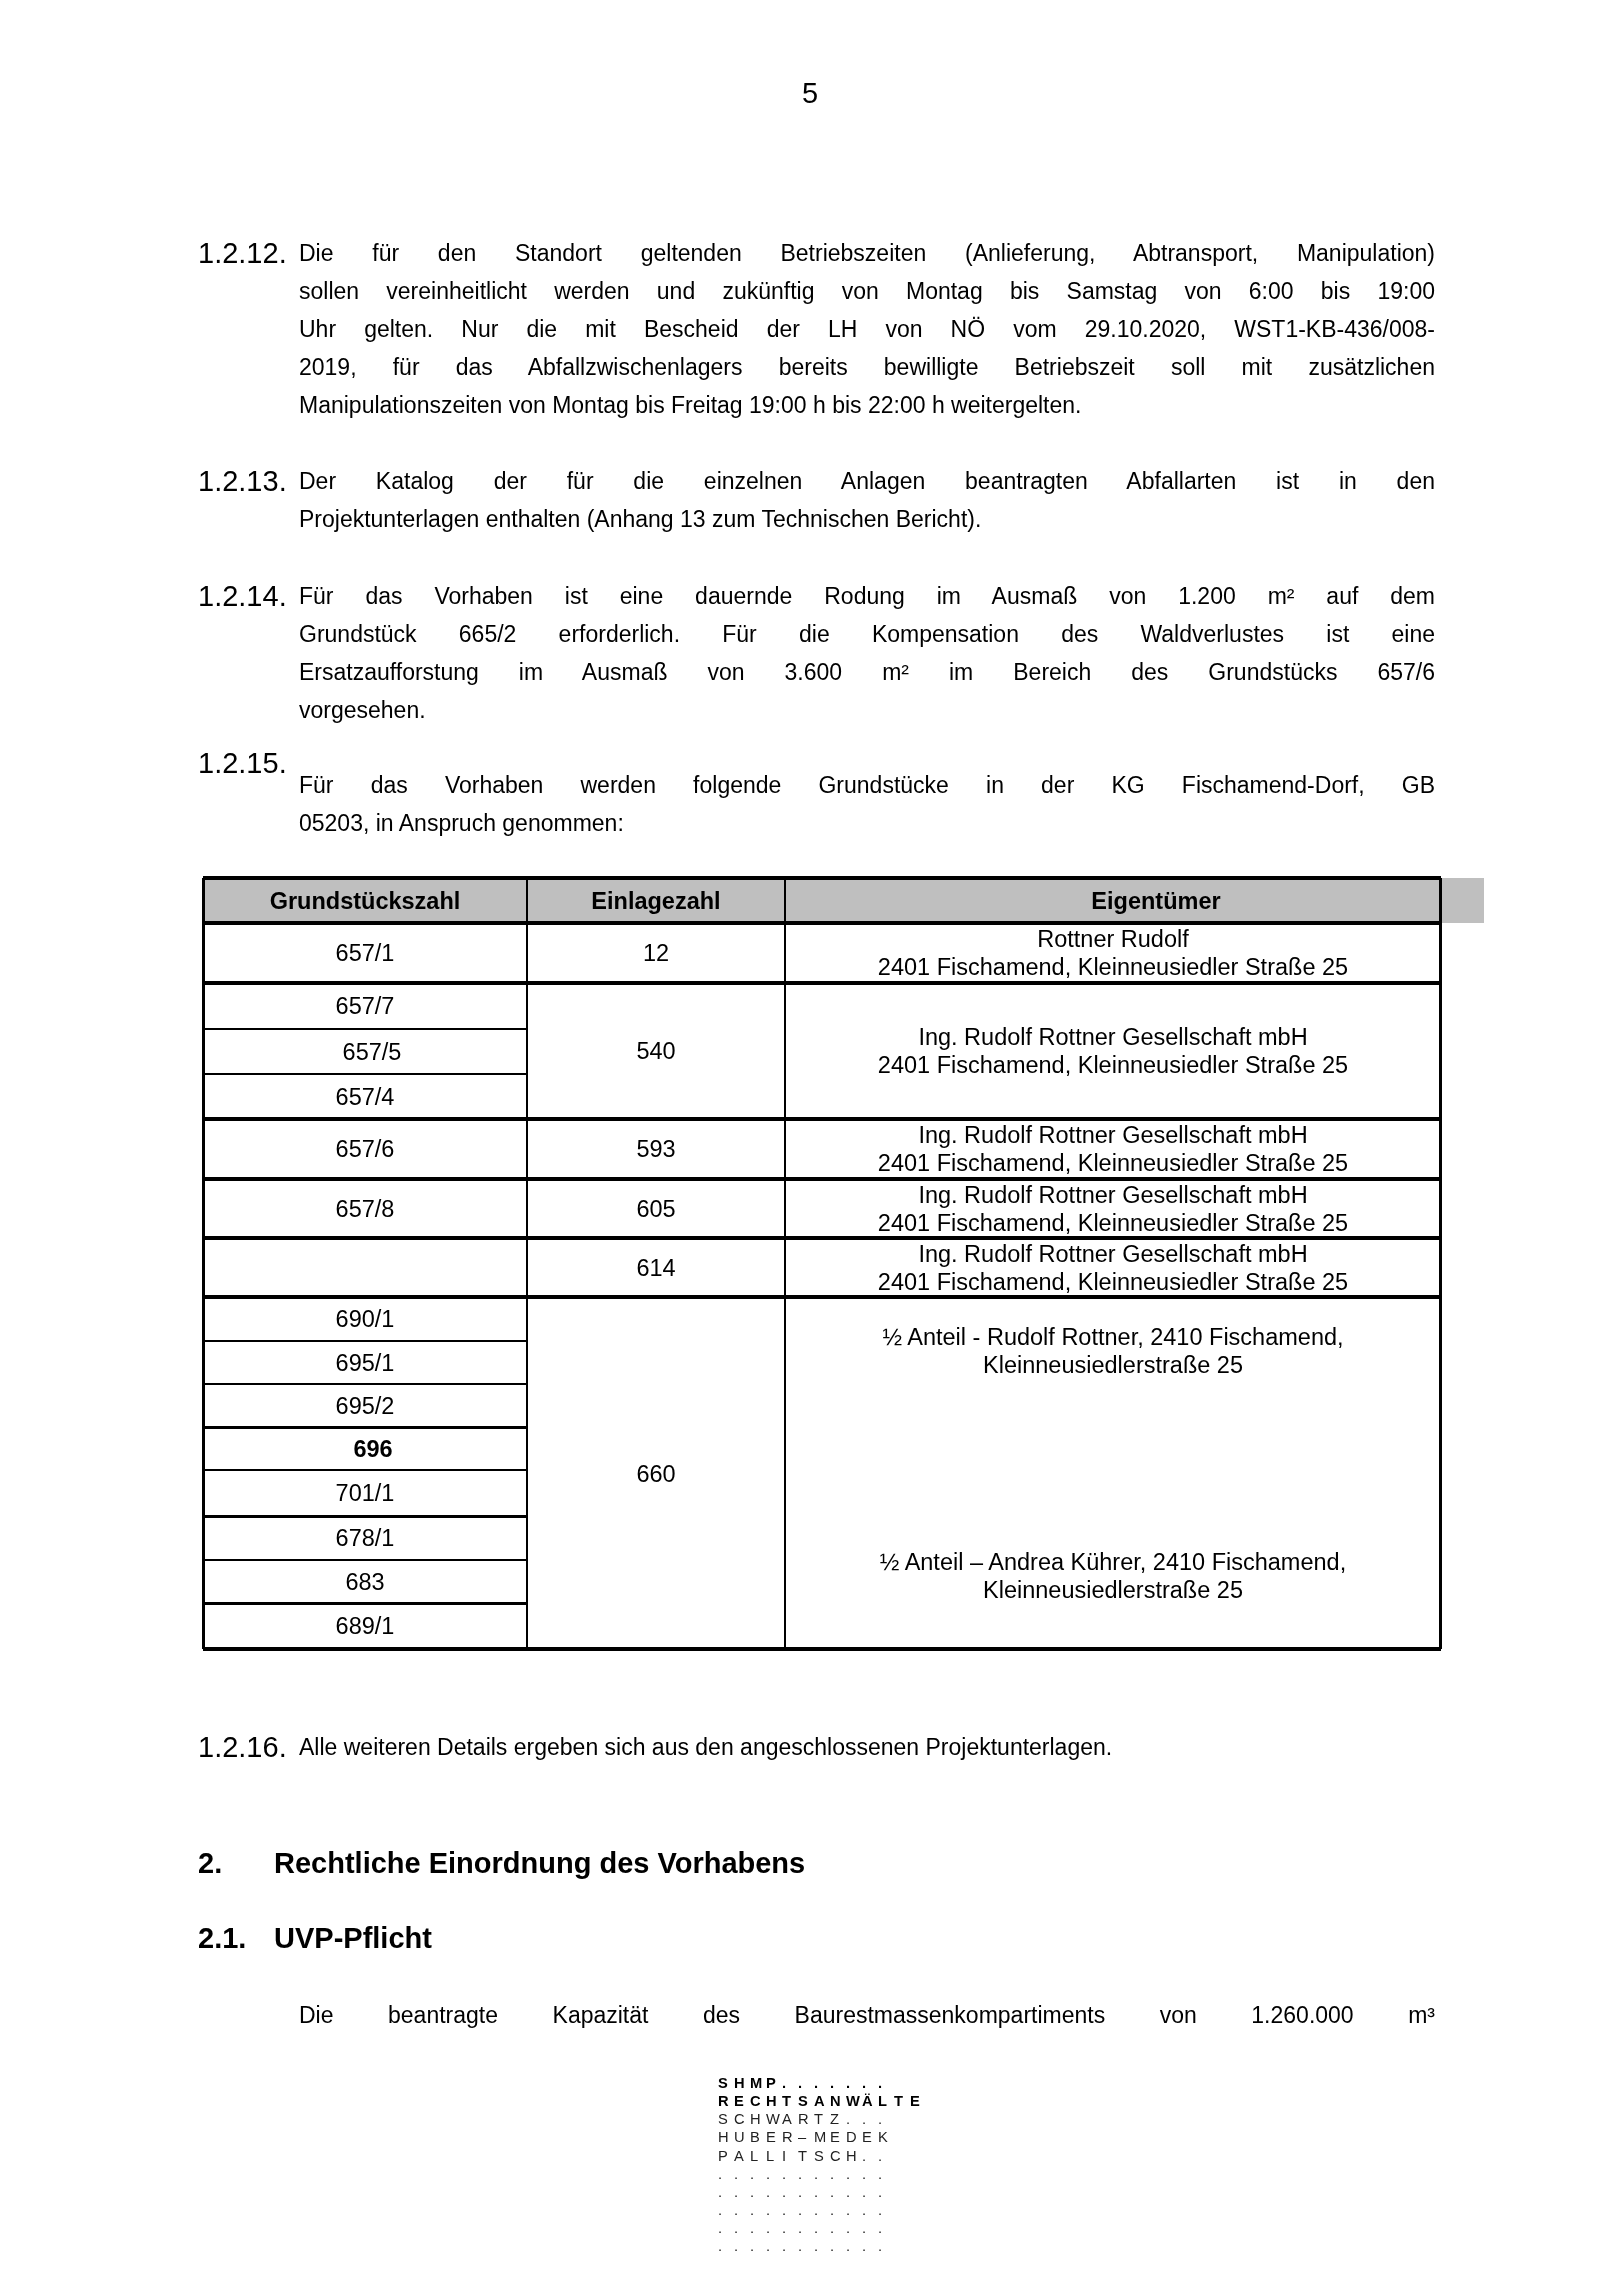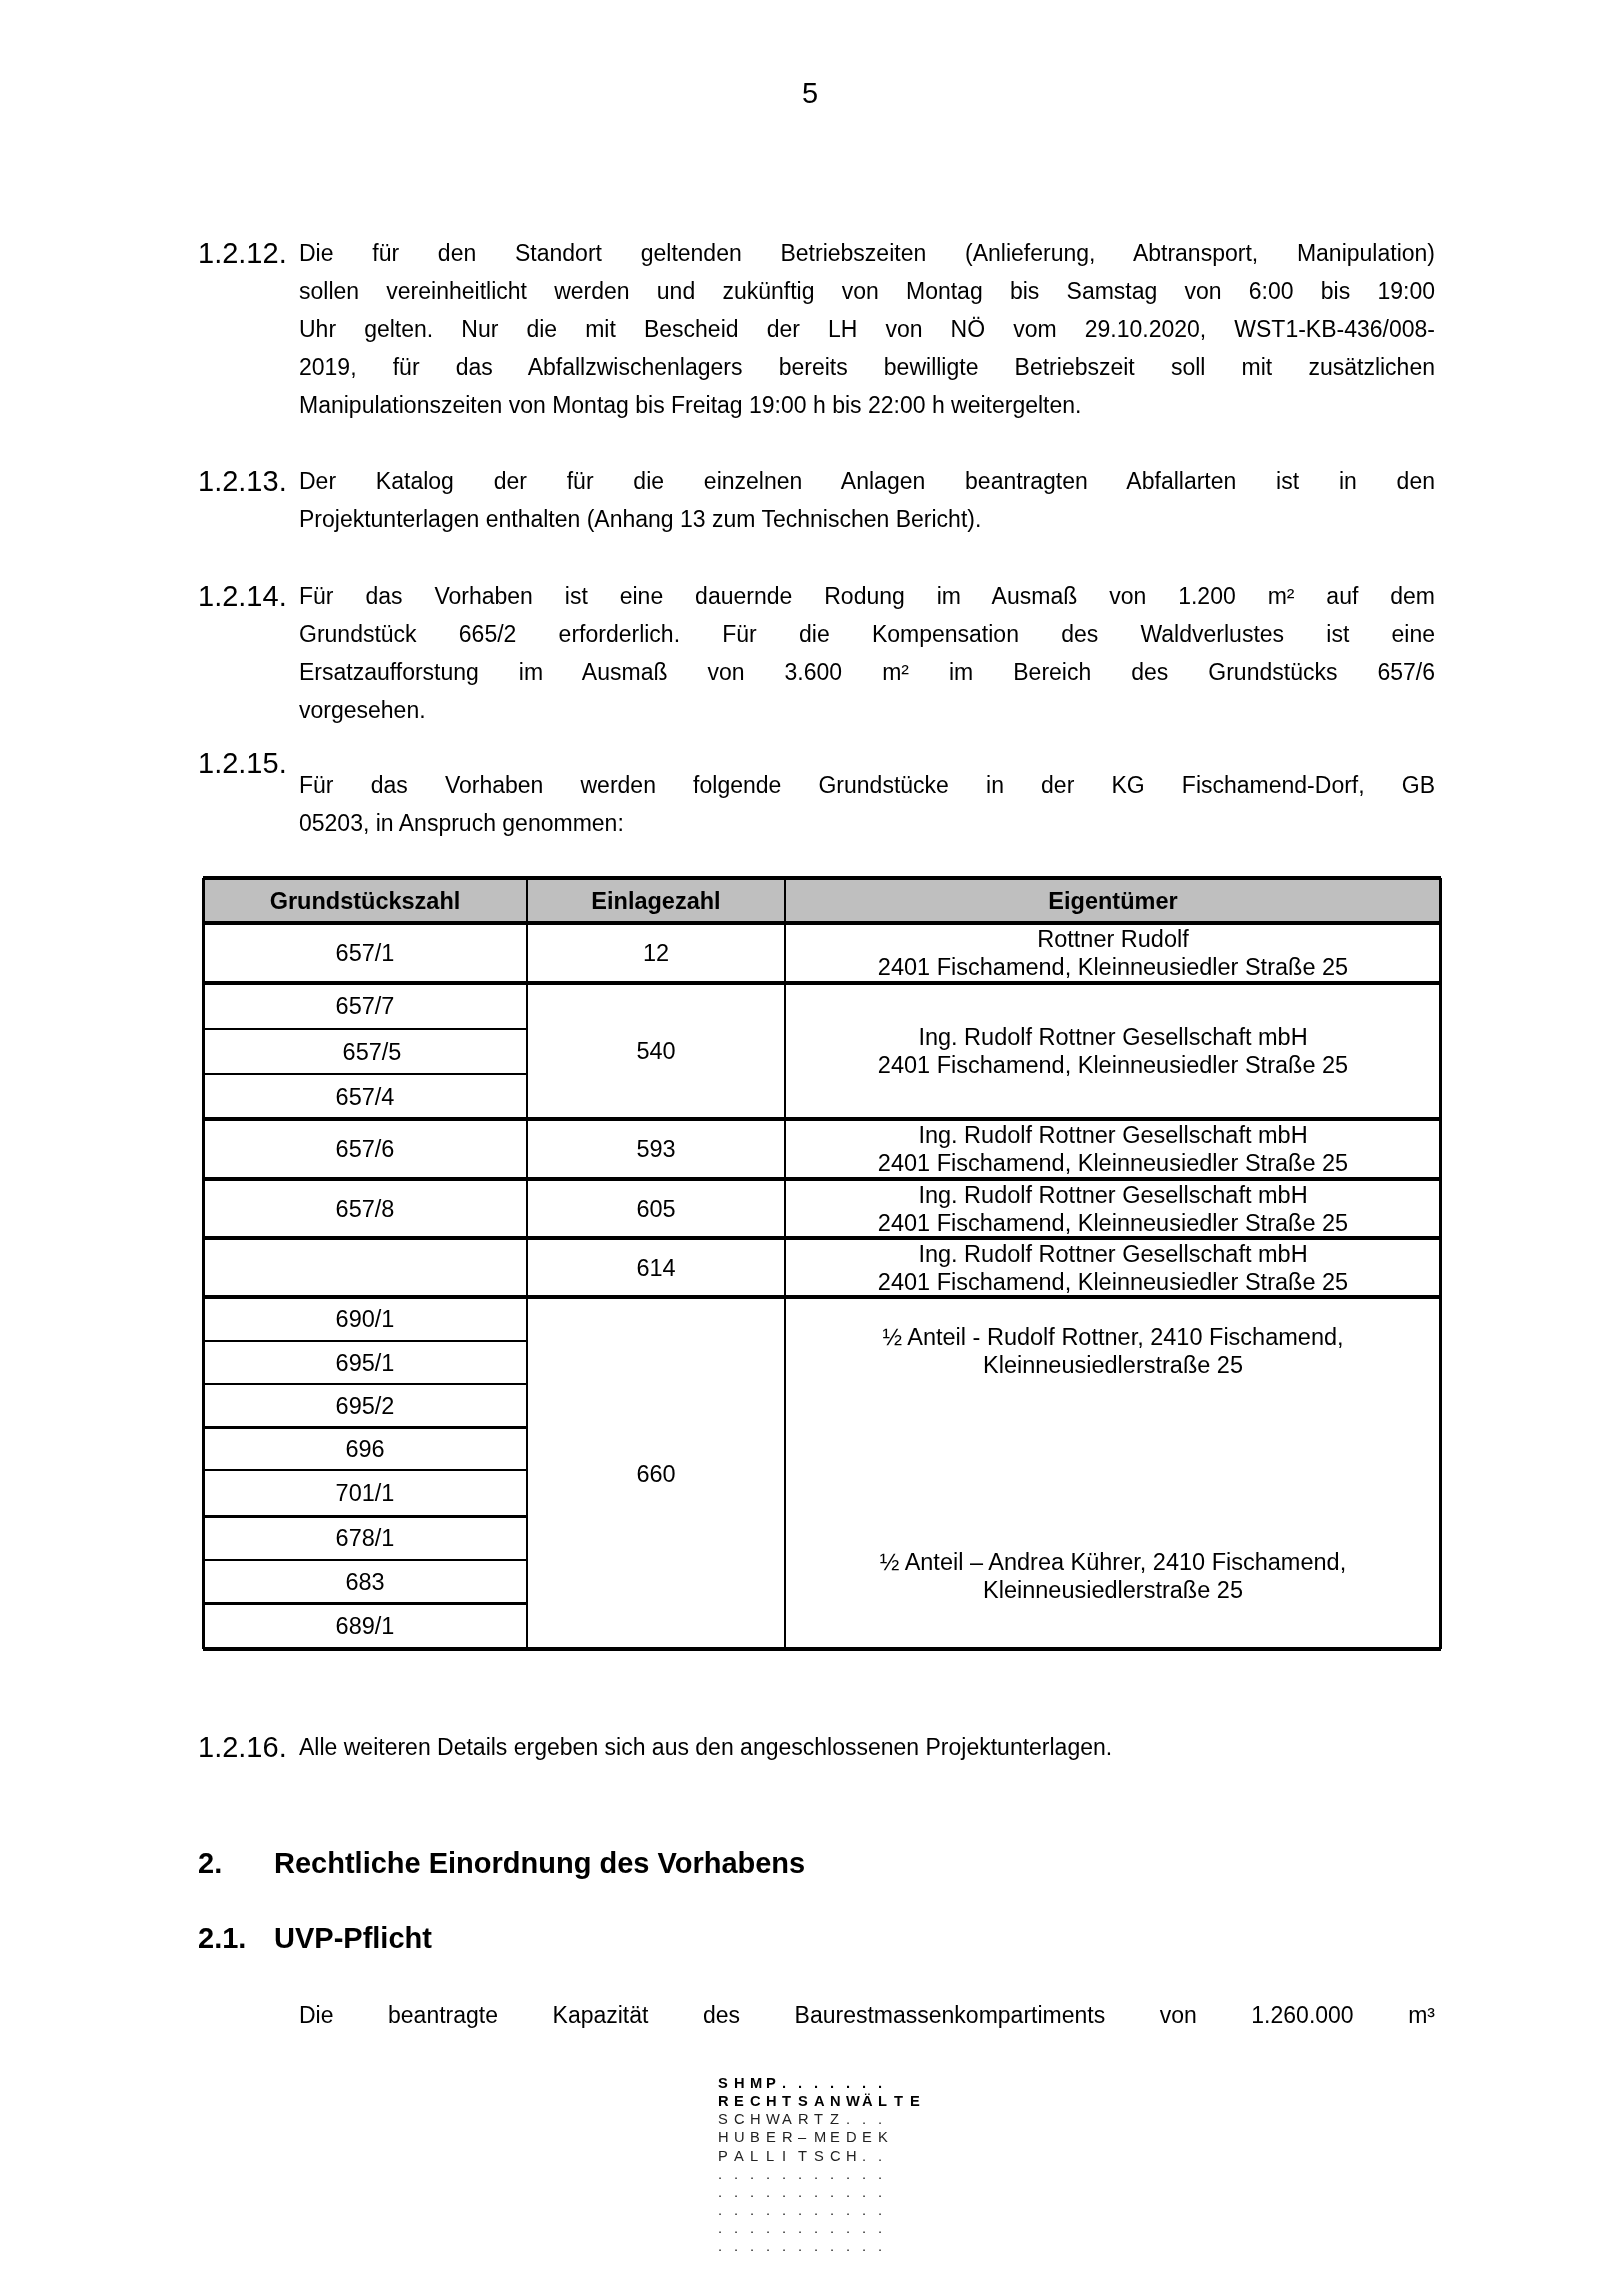--- a/index.html
+++ b/index.html
@@ -60,21 +60,21 @@
     <div class="line last" style="top: 804px;">05203, in Anspruch genommen:</div>
   </div>
 <div class="para">
     <div class="num" style="top: 1728px;">1.2.16.</div>
     <div class="line last" style="top: 1728px;">Alle weiteren Details ergeben sich aus den angeschlossenen Projektunterlagen.</div>
   </div>
 
 <div class="tbl" id="tbl">
     <div class="cell hdr" style="left: 0px; top: 0px; width: 324px; height: 45px; background: rgb(191, 191, 191);">Grundstückszahl</div>
     <div class="cell hdr" style="left: 324px; top: 0px; width: 258px; height: 45px; background: rgb(191, 191, 191);">Einlagezahl</div>
-    <div class="cell hdr" style="left: 582px; top: 0px; width: 656px; height: 45px; background: rgb(191, 191, 191);">Eigentümer</div>
+    <div class="cell hdr" style="left: 582px; top: 0px; width: 656px; height: 45px; background: rgb(191, 191, 191); padding-left: 43px;">Eigentümer</div>
     <div class="cell" style="left: 0px; top: 45px; width: 324px; height: 60px;">657/1</div>
     <div class="cell" style="left: 324px; top: 45px; width: 258px; height: 60px;">12</div>
     <div class="cell" style="left: 582px; top: 45px; width: 656px; height: 60px; flex-direction: column; justify-content: center;">
       <div>
         <div>Rottner Rudolf</div>
         <div>2401 Fischamend, Kleinneusiedler Straße 25</div>
       </div>
     </div>
     <div class="cell" style="left: 0px; top: 105px; width: 324px; height: 46px;">657/7</div>
     <div class="cell" style="left: 7px; top: 151px; width: 324px; height: 45px;">657/5</div>
@@ -105,21 +105,21 @@
     <div class="cell" style="left: 324px; top: 360px; width: 258px; height: 59px;">614</div>
     <div class="cell" style="left: 582px; top: 360px; width: 656px; height: 59px; flex-direction: column; justify-content: center;">
       <div>
         <div>Ing. Rudolf Rottner Gesellschaft mbH</div>
         <div>2401 Fischamend, Kleinneusiedler Straße 25</div>
       </div>
     </div>
     <div class="cell" style="left: 0px; top: 419px; width: 324px; height: 44px;">690/1</div>
     <div class="cell" style="left: 0px; top: 463px; width: 324px; height: 43px;">695/1</div>
     <div class="cell" style="left: 0px; top: 506px; width: 324px; height: 43px;">695/2</div>
-    <div class="cell" style="left: 0px; top: 549px; width: 324px; height: 43px;">696</div>
+    <div class="cell" style="left: 8px; top: 549px; width: 324px; height: 43px; font-weight: bold;">696</div>
     <div class="cell" style="left: 0px; top: 592px; width: 324px; height: 46px;">701/1</div>
     <div class="cell" style="left: 0px; top: 638px; width: 324px; height: 44px;">678/1</div>
     <div class="cell" style="left: 0px; top: 682px; width: 324px; height: 43px;">683</div>
     <div class="cell" style="left: 0px; top: 725px; width: 324px; height: 46px;">689/1</div>
     <div class="cell" style="left: 324px; top: 419px; width: 258px; height: 353px;">660</div>
     <div class="cell" style="left: 582px; top: 419px; width: 656px; height: 353px; flex-direction: column; justify-content: space-around;">
       <div style="margin: -59px 0px 0px;">
         <div>½ Anteil - Rudolf Rottner, 2410 Fischamend,</div>
         <div>Kleinneusiedlerstraße 25</div>
       </div>

